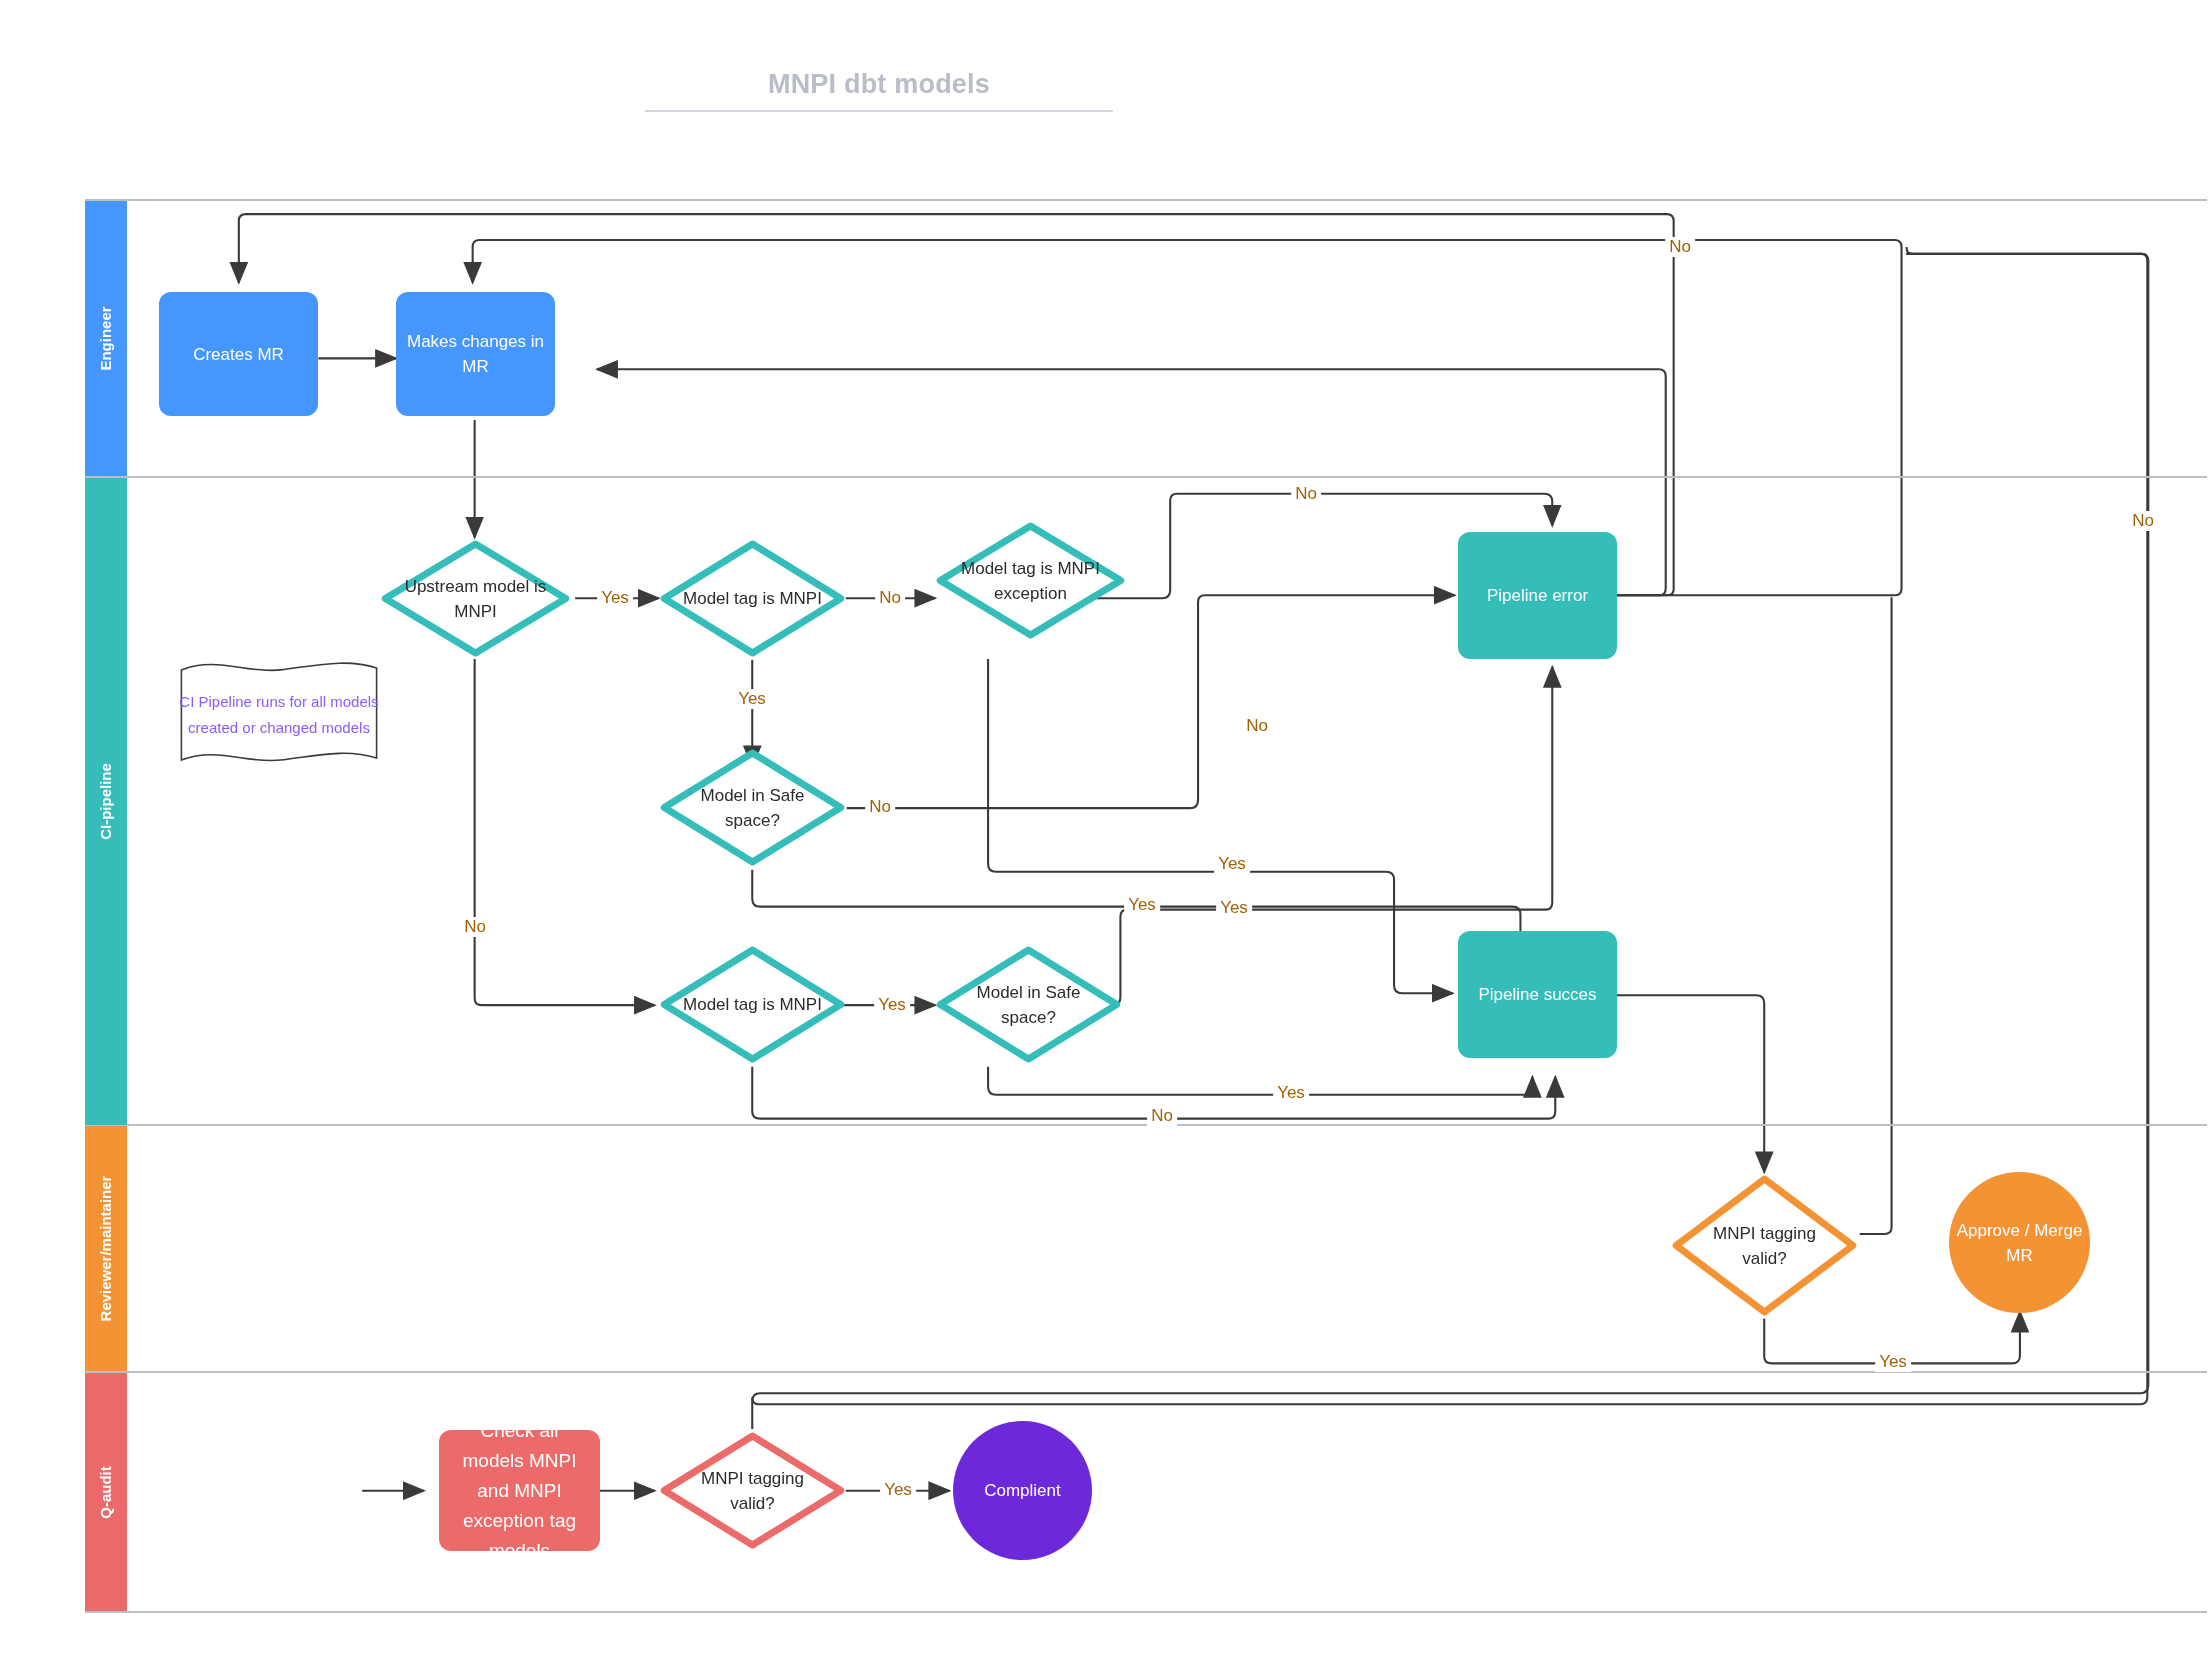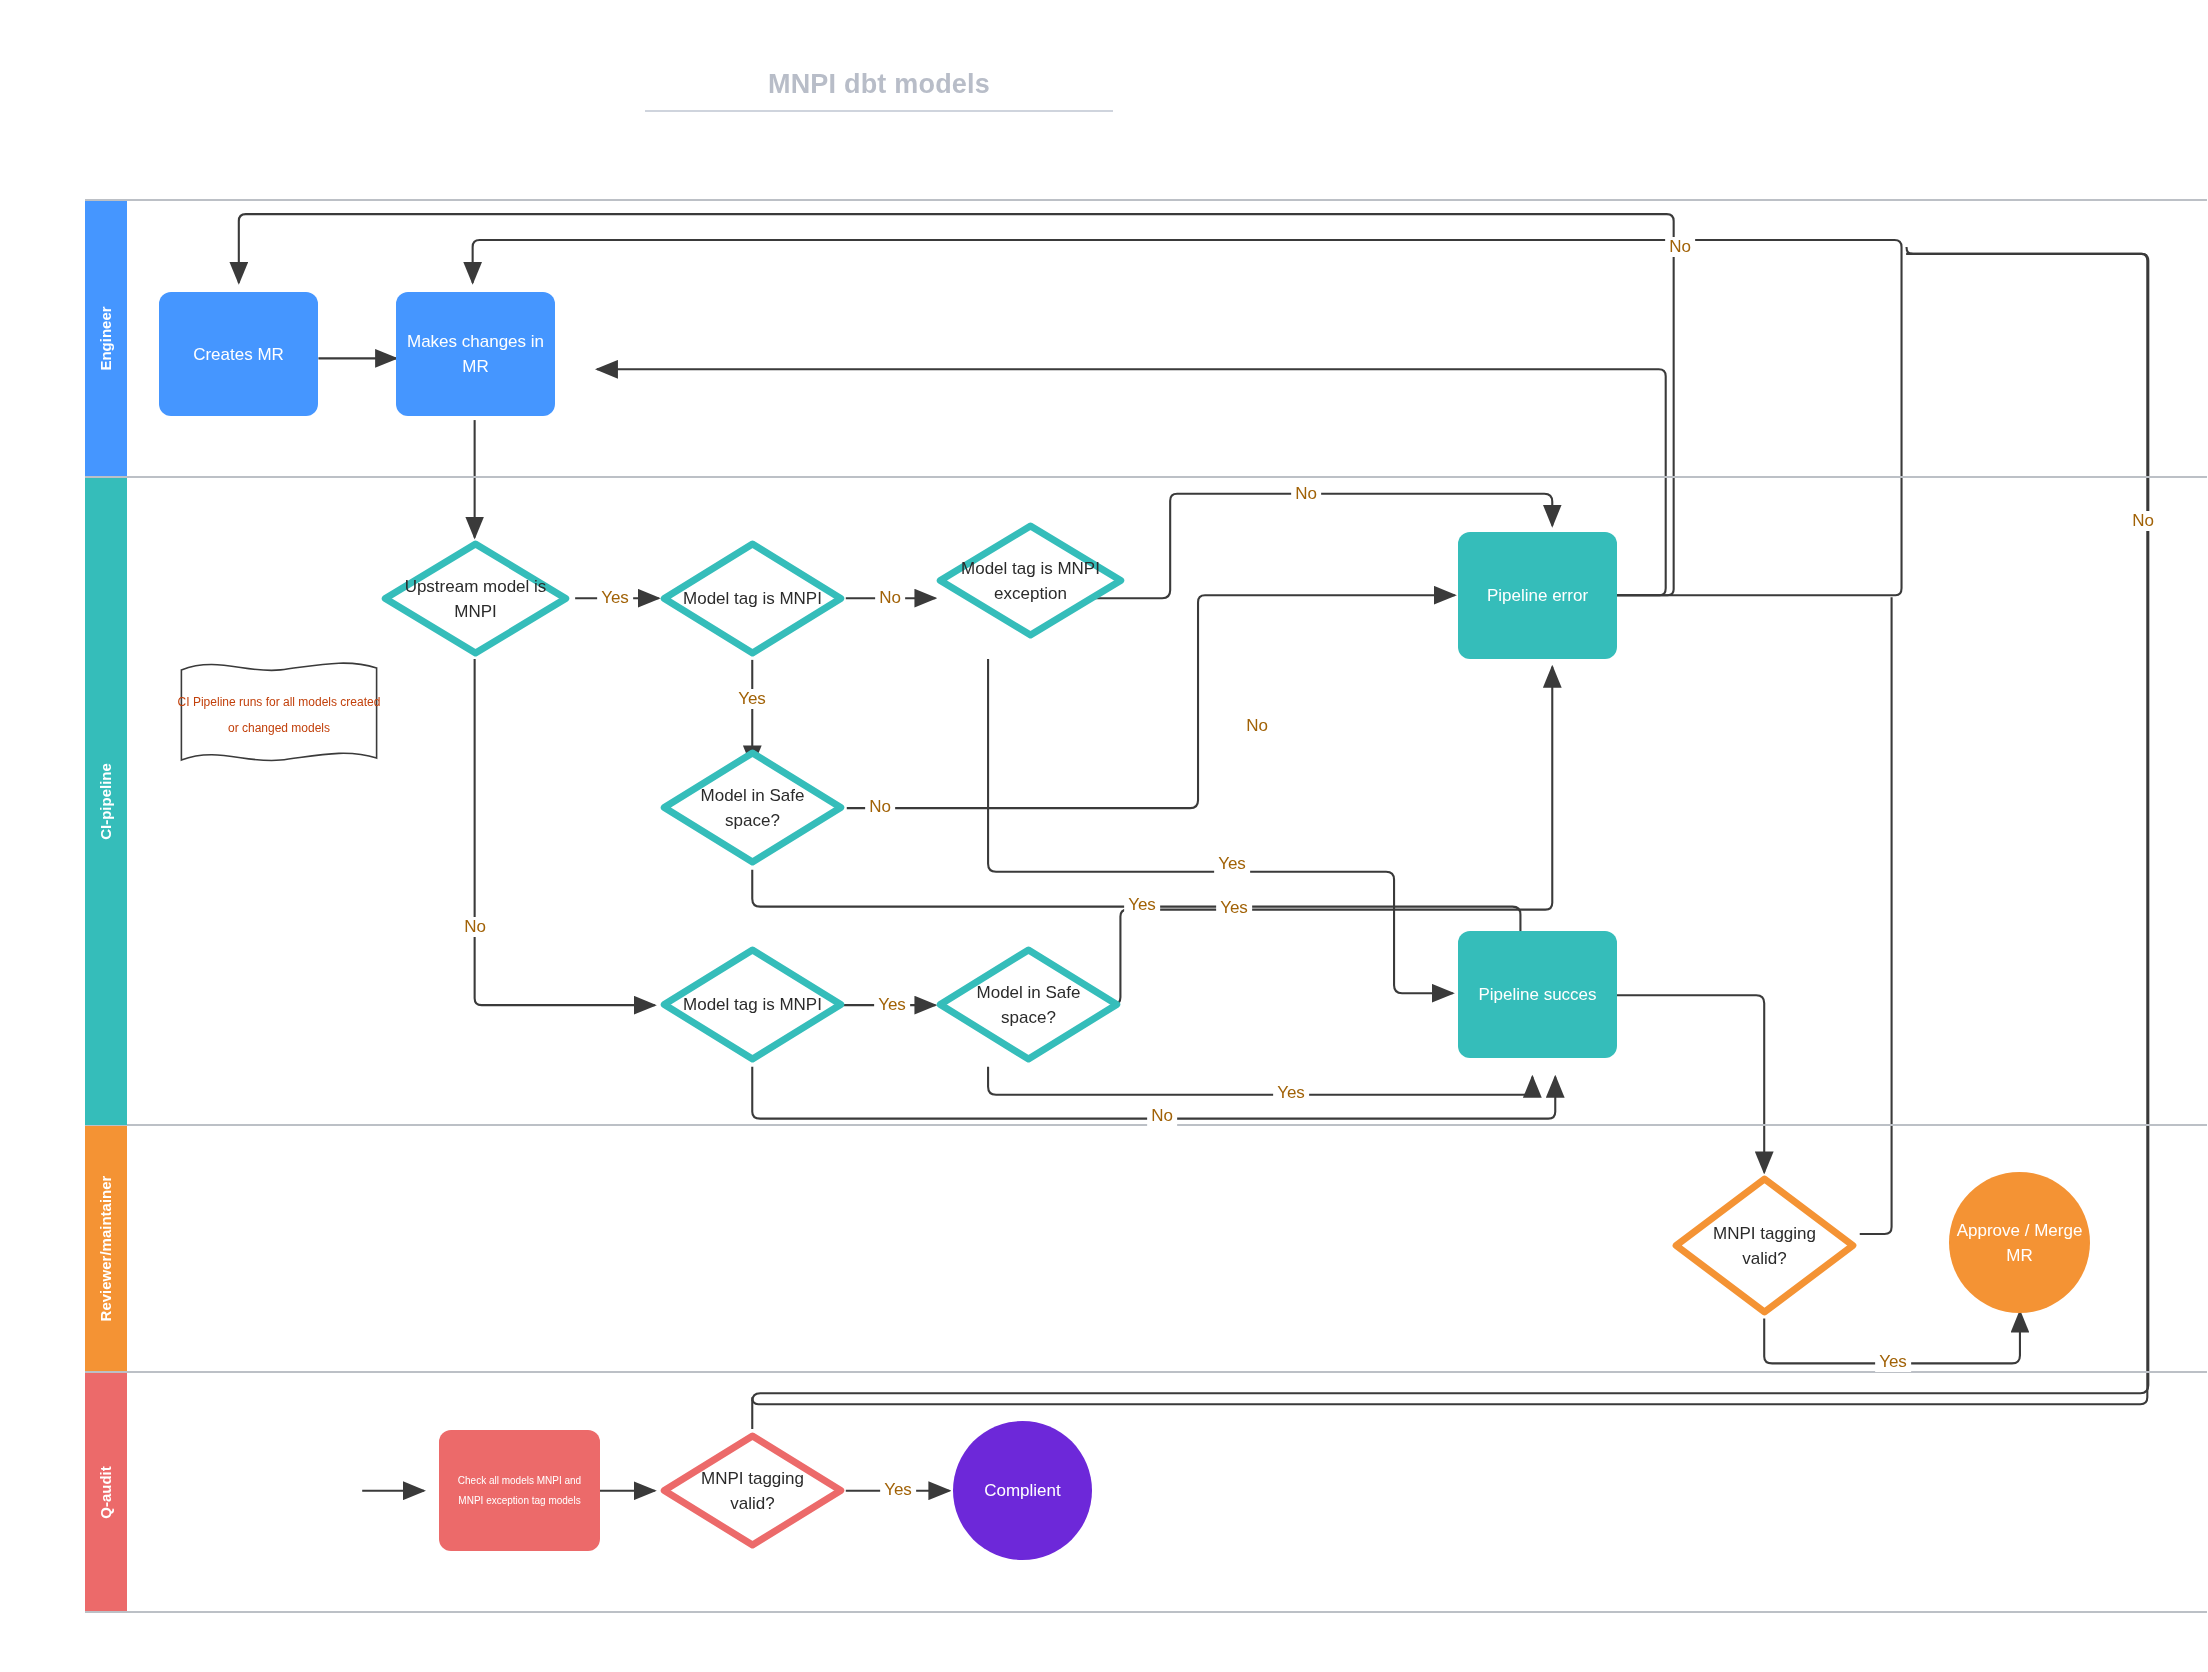--- a/index.html
+++ b/index.html
@@ -41,21 +41,21 @@
                 max-width:78%;}
 
   
   .elabel{position:absolute;font-size:17px;color:#a16207;background:#ffffff;
           padding:0 4px;line-height:20px;white-space:nowrap;transform:translate(-50%,-50%);}
 
   
   #note-wrap{position:absolute;}
   #note-text{position:absolute;left:0;top:0;width:100%;height:100%;display:flex;
              align-items:center;justify-content:center;text-align:center;
-             font-size:12px;line-height:26px;color:#c2410c;}
+             font-size:15px;line-height:26px;color:#8b5cf6;}
 </style>
 </head>
 <body>
 
 <div id="stage">
 
   <div id="title-block">
     <div id="title-text">MNPI dbt models</div>
   </div>
   <div id="title-rule"></div>
@@ -230,21 +230,21 @@
     </svg>
     <span class="lbl">MNPI tagging valid?</span>
   </div>
 
   <div class="node circ" style="left:1949px;top:1172px;width:141px;height:141px;background:#F49334;">
     <span class="lbl">Approve / Merge MR</span>
   </div>
 
 
   <div class="node rbox wide" style="left:439px;top:1430px;width:161px;height:121px;background:#EC6A6A;">
-    <span class="lbl" style="font-size:10px;line-height:20px;">Check all models MNPI and MNPI exception tag models</span>
+    <span class="lbl" style="font-size:19px;line-height:30px;">Check all models MNPI and MNPI exception tag models</span>
   </div>
 
   <div class="node diamond" style="left:657px;top:1429px;width:191px;height:123px;">
     <svg class="dshape" viewBox="0 0 192 124" xmlns="http://www.w3.org/2000/svg">
       <path d="M96,7 L185,62 L96,117 L7,62 Z" fill="#ffffff" stroke="#EC6A6A" stroke-width="7" stroke-linejoin="round"></path>
     </svg>
     <span class="lbl">MNPI tagging valid?</span>
   </div>
 
   <div class="node circ" style="left:953px;top:1421px;width:139px;height:139px;background:#6d28d9;">

